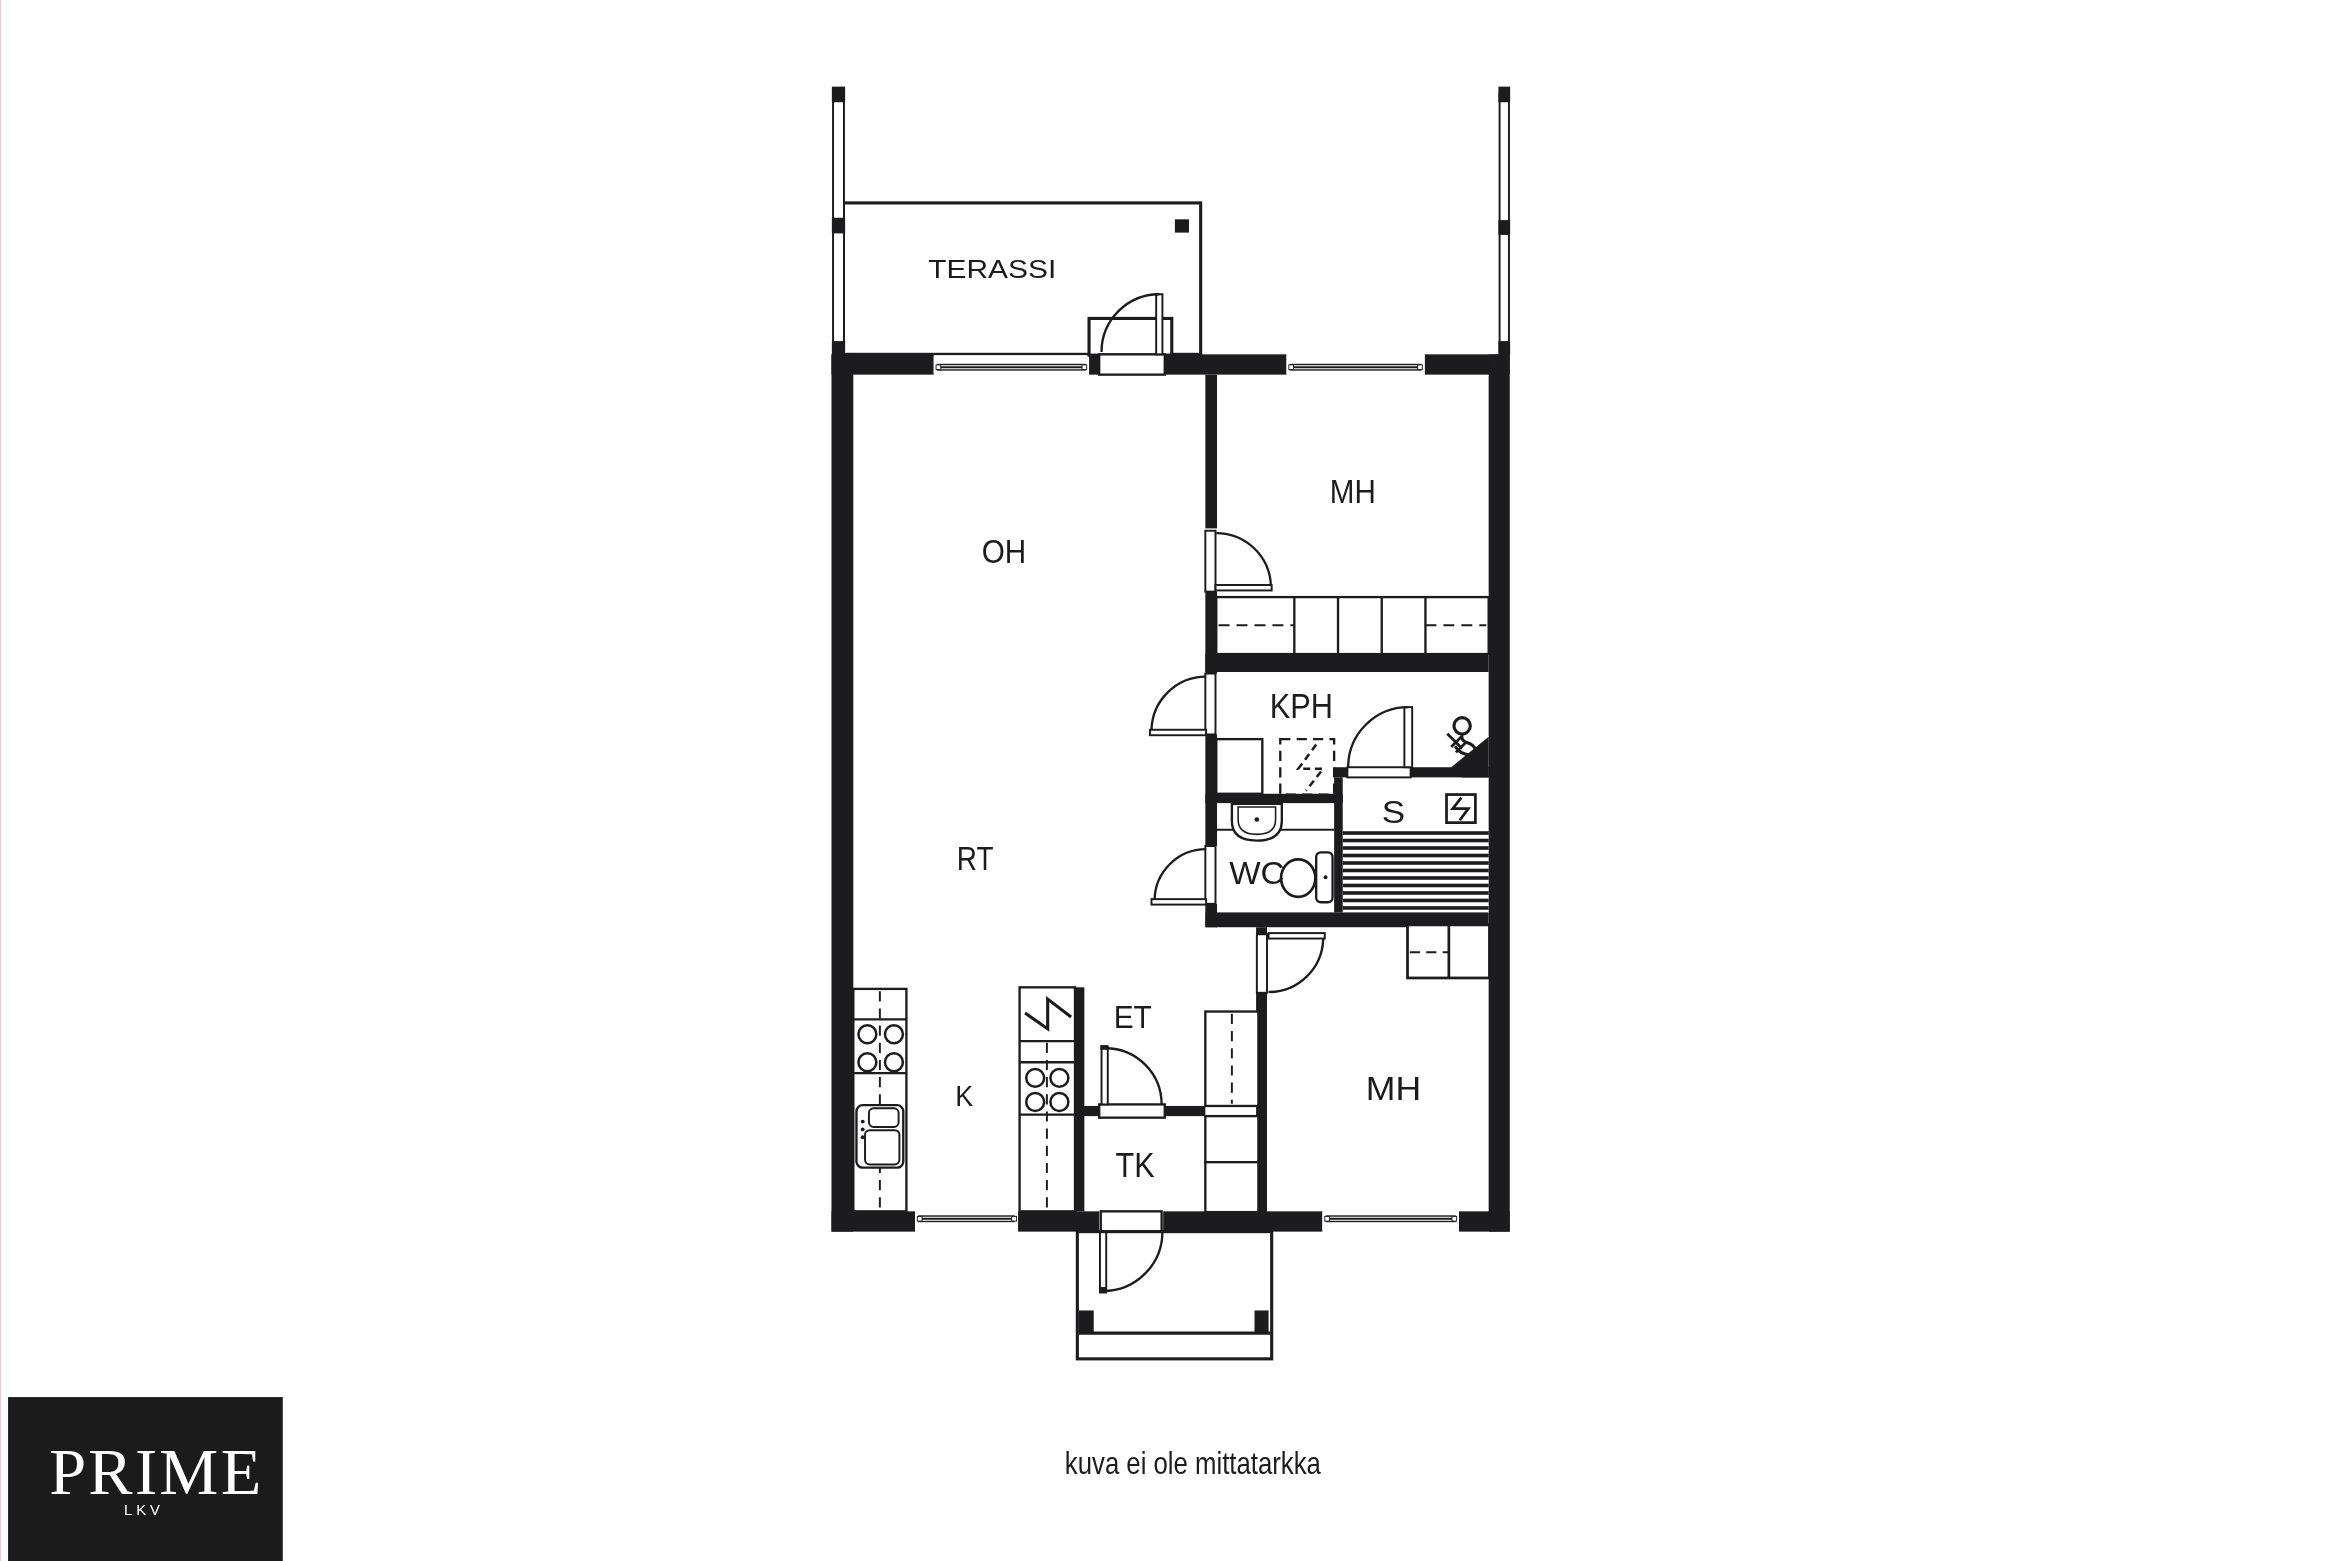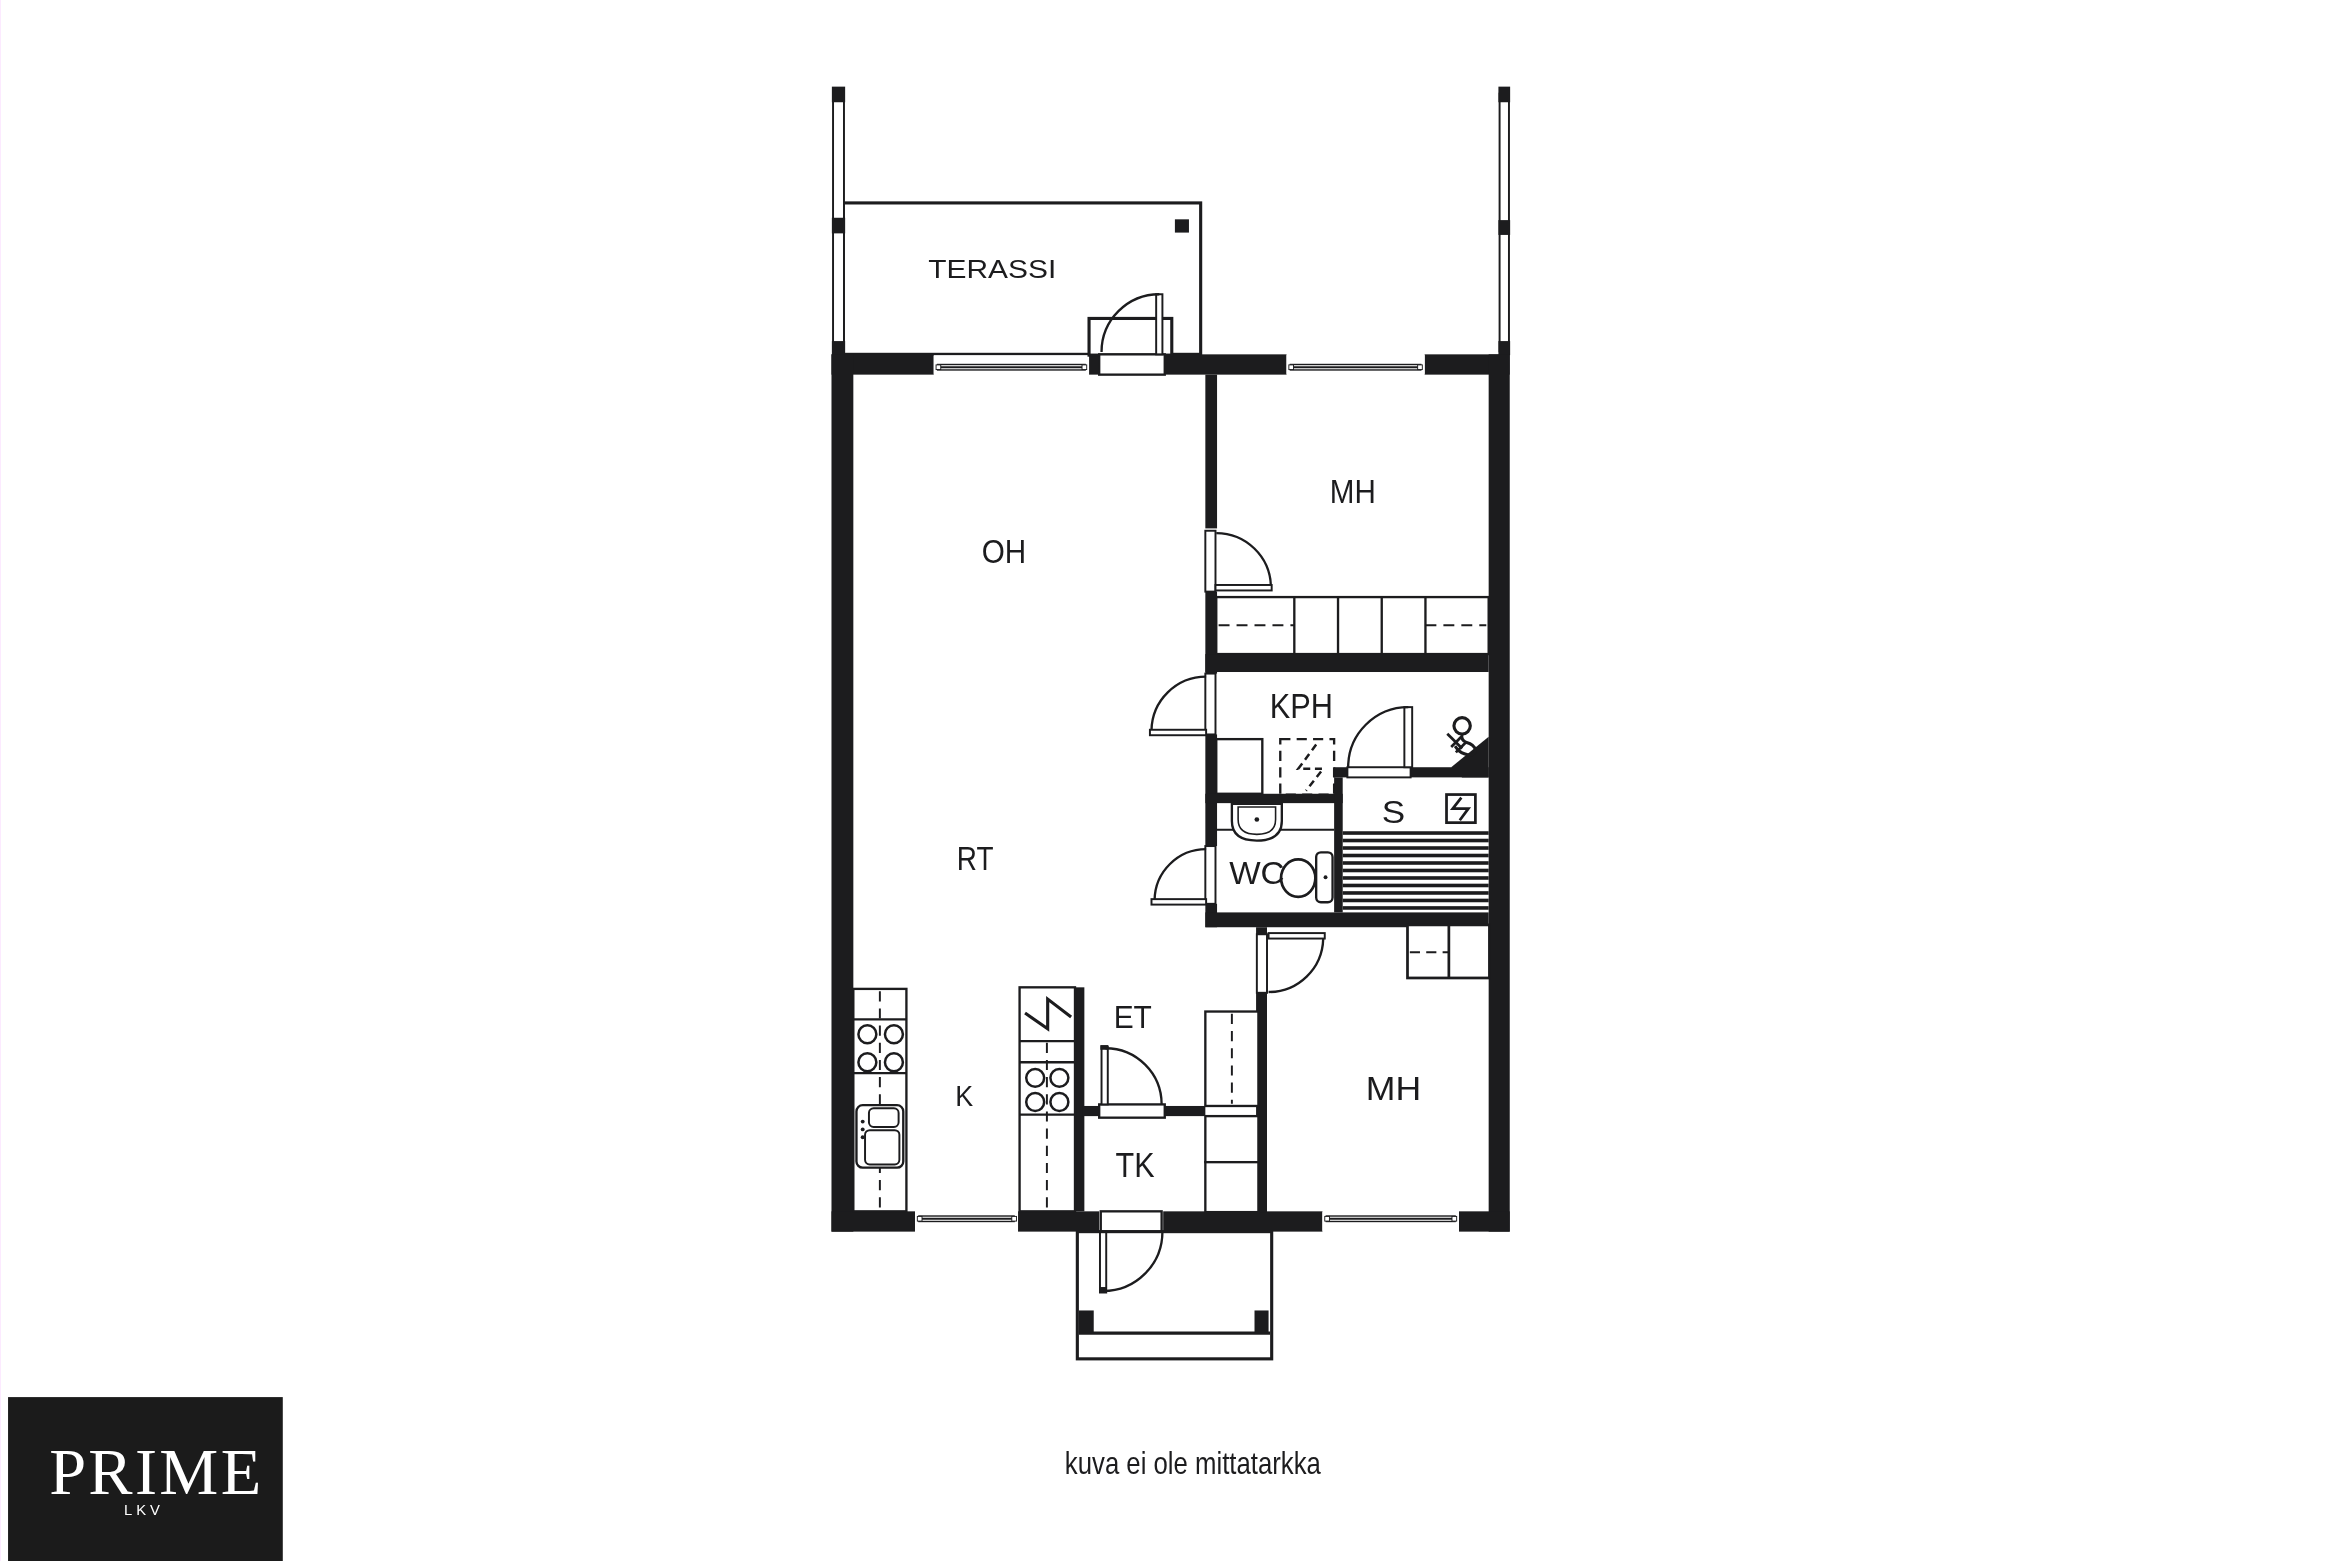--- a/index.html
+++ b/index.html
@@ -1,16 +1,16 @@
 <!DOCTYPE html>
 <html style="font-size:12.5px"><head>
 <meta charset="utf-8">
 <style>
   html,body{margin:0;padding:0;background:#ffffff;}
-  .page{position:relative;width:2342px;height:1561px;background:#f0abfc;overflow:hidden;}
+  .page{position:relative;width:2342px;height:1561px;background:#be185d;overflow:hidden;}
   svg text{font-family:"Liberation Sans",sans-serif;fill:#1c1c1e;}
 </style>
 </head>
 <body>
 <div class="page">
 <svg width="2342" height="1561" viewBox="0 0 3000 2000">
 <defs>
 <style>
   .w{fill:#1c1c1e;stroke:none;}
   .ln{stroke:#1c1c1e;fill:none;}

